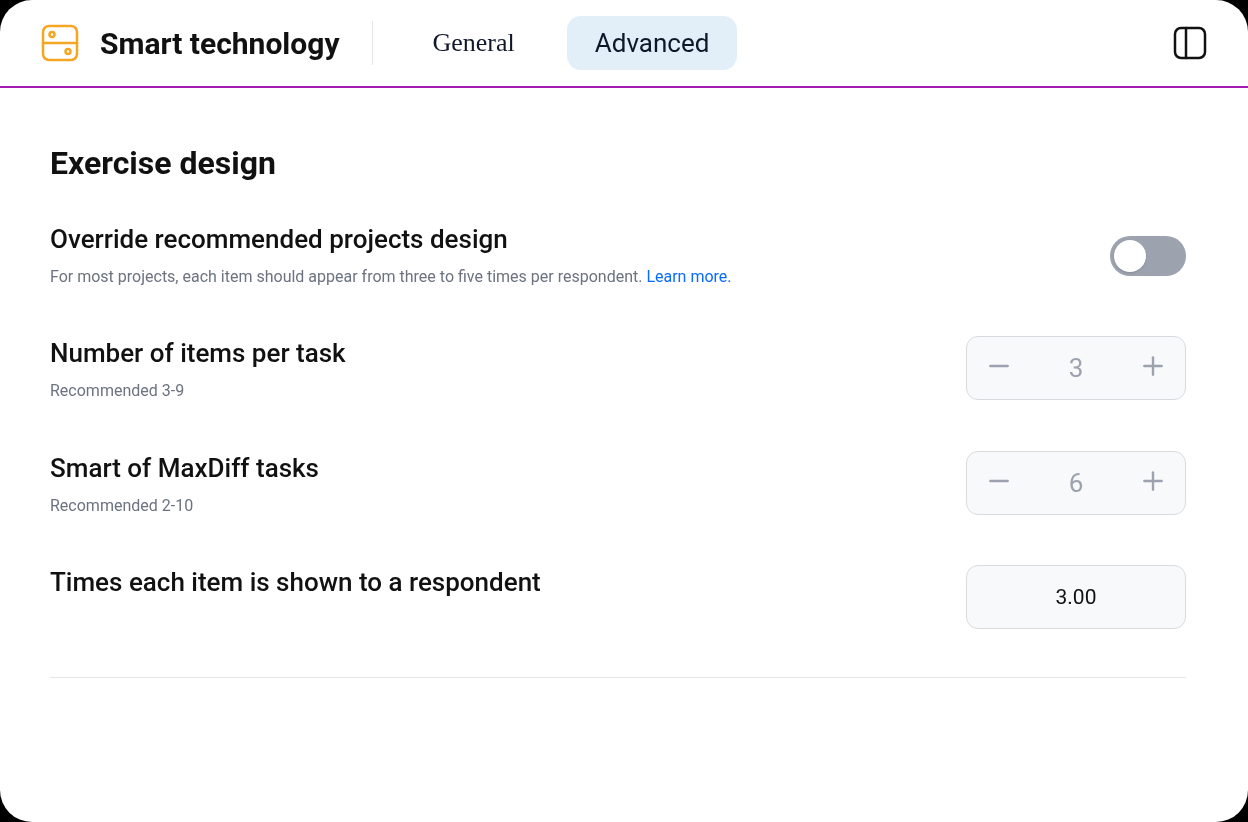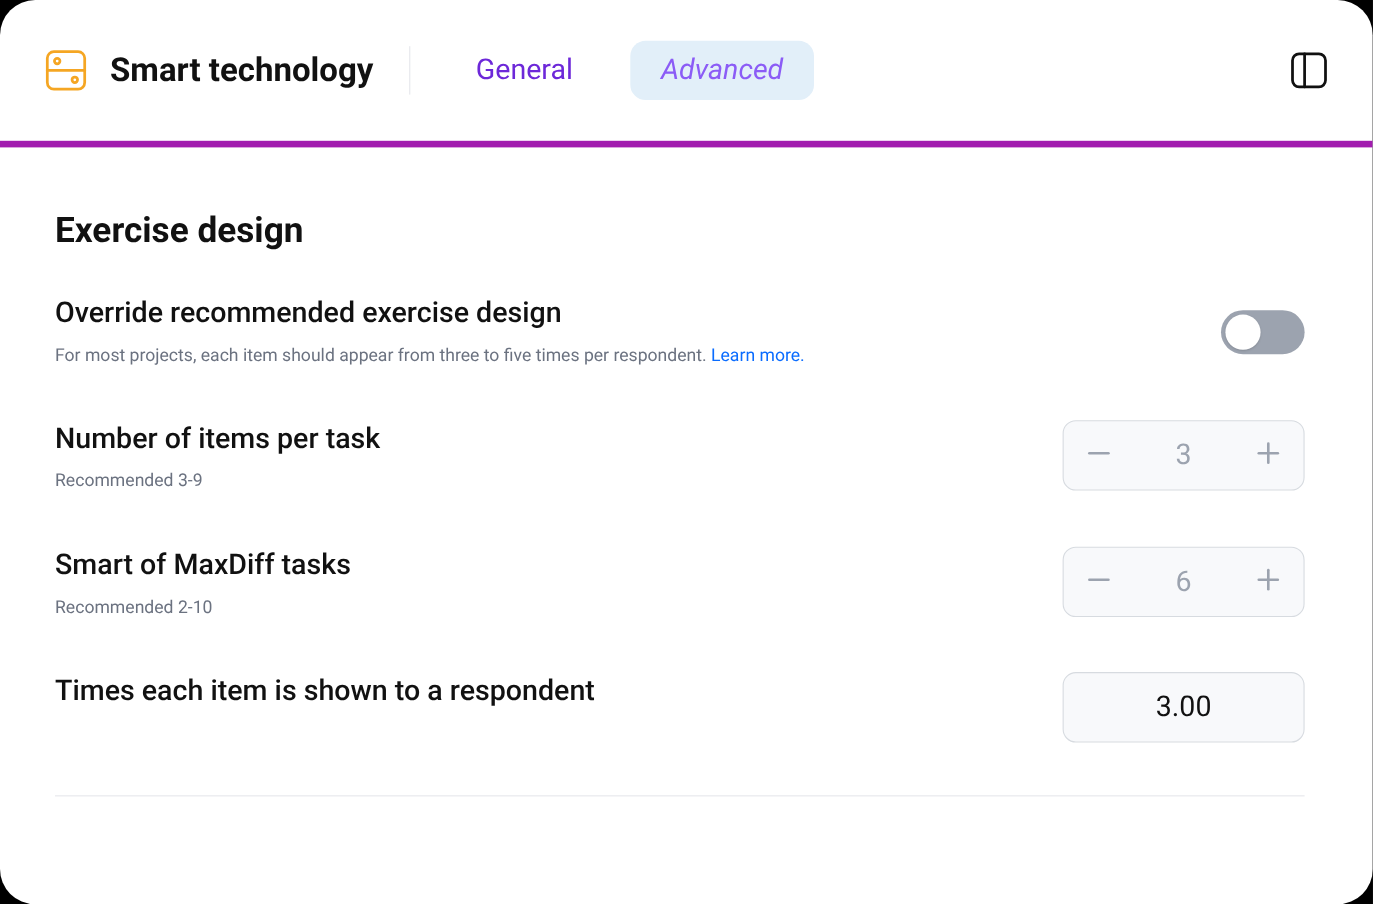--- a/index.html
+++ b/index.html
@@ -10,22 +10,22 @@
     background: #fff;
     border-radius: 32px;
     overflow: hidden;
     position: relative;
   }
 
   
   .header {
     display: flex;
     align-items: center;
-    padding: 37px 40px;
-    border-bottom: 6px solid #a21caf;
+    padding: 16px 40px;
+    border-bottom: 2px solid #a21caf;
   }
   .header-icon {
     width: 40px; height: 40px;
     color: #f5a623;
     flex-shrink: 0;
   }
   .header-title {
     font-size: 30px;
     font-weight: 700;
     color: #111;
@@ -41,22 +41,22 @@
     display: flex;
     gap: 24px;
     align-items: center;
   }
   .tab {
     font-size: 26px;
     padding: 12px 28px;
     border-radius: 14px;
     cursor: pointer;
   }
-  .tab-inactive { color: #6d28d9; }
-  .tab-active   { color: #8b5cf6; background: #e2eff9; font-style: italic; }
+  .tab-inactive { color: #0f172a; font-family: Liberation Serif, serif; }
+  .tab-active   { color: #0f172a; background: #e2eff9; }
   .header-spacer { flex: 1; }
   .panel-toggle {
     width: 36px; height: 36px;
     color: #111;
     cursor: pointer;
   }
 
   
   .body {
     padding: 56px 62px 0 50px;
@@ -135,21 +135,21 @@
     text-align: center;
     font-size: 26px;
     color: #9ca3af;
   }
   .readonly-box {
     width: 220px; height: 64px;
     border: 1px solid #d7dbe0;
     border-radius: 12px;
     background: #f8f9fb;
     display: flex; align-items: center; justify-content: center;
-    font-size: 26px;
+    font-size: 21px;
     color: #111;
     flex-shrink: 0;
   }
 
   .hr {
     height: 1px;
     background: #e5e7eb;
     margin-top: 10px;
   }
 </style>
@@ -180,21 +180,21 @@
         <line x1="14" y1="3" x2="14" y2="33"></line>
       </svg>
     </span>
   </div>
 
   <div class="body">
     <div class="section-heading">Exercise design</div>
 
     <div class="row">
       <div class="row-text">
-        <div class="row-title">Override recommended exercise design</div>
+        <div class="row-title">Override recommended projects design</div>
         <div class="row-sub">
           <span>For most projects, each item should appear from three to five times per respondent. </span><a class="learn-more">Learn more.</a>
         </div>
       </div>
       <div class="toggle">
         <div class="toggle-knob"></div>
       </div>
     </div>
 
     <div class="row">

